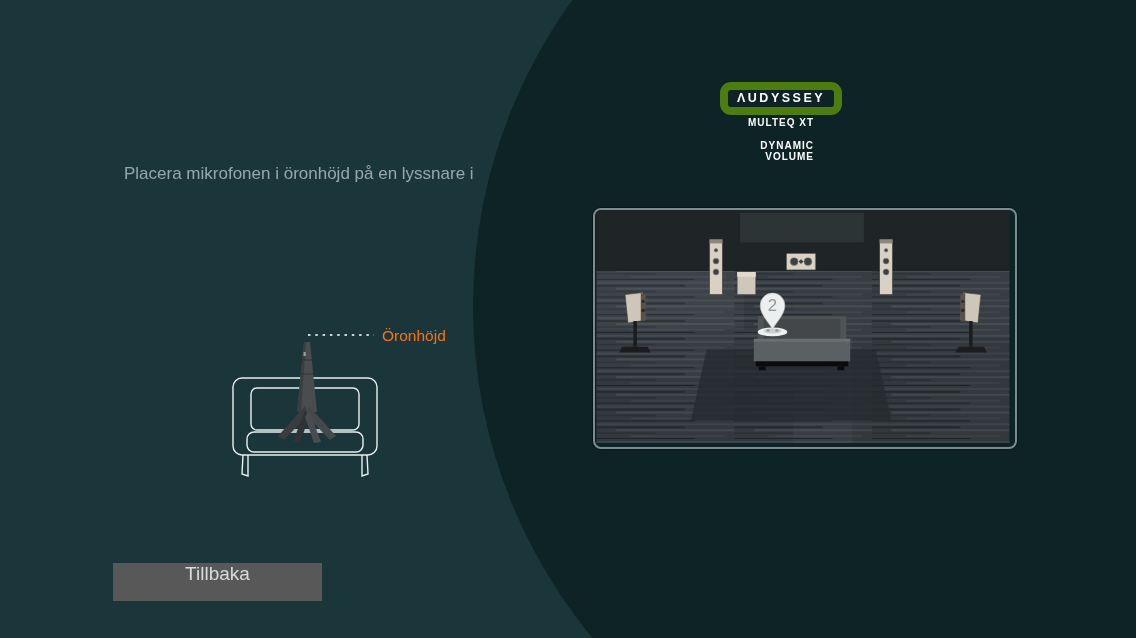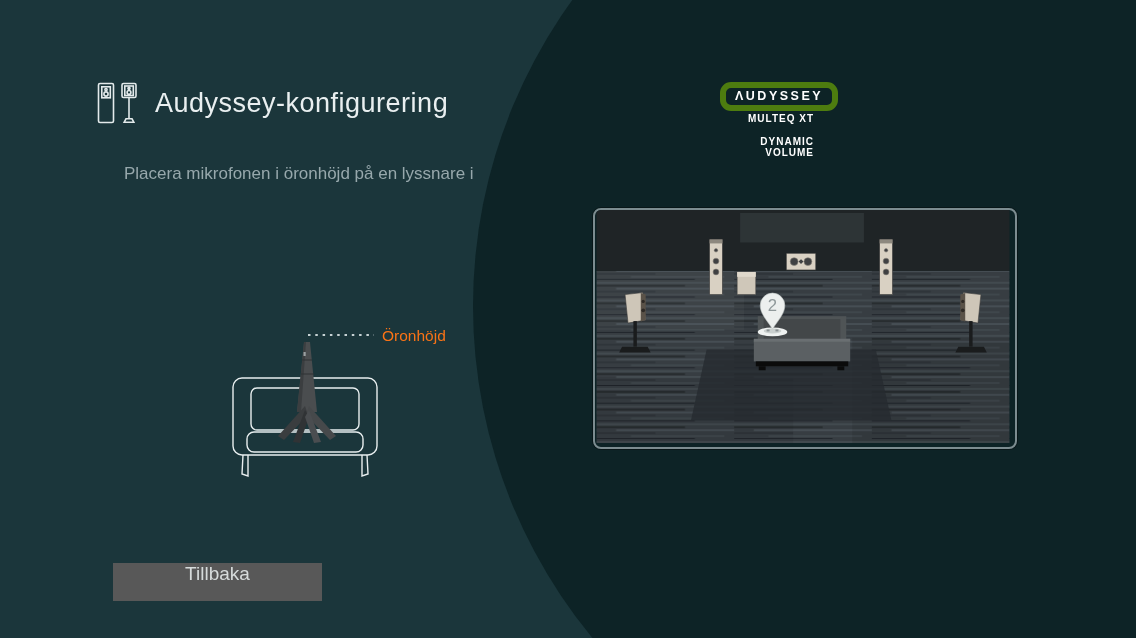--- a/index.html
+++ b/index.html
@@ -10,21 +10,21 @@
   }
   .bg-circle{
     position:absolute;left:473px;top:-215px;width:1042px;height:1042px;
     border-radius:50%;background:#0D2326;
   }
   .title-row{position:absolute;left:97px;top:82px;display:flex;align-items:center;gap:14px;}
   .title-icon{width:44px;height:42px;}
   .page-title{font-size:27px;color:#E9EFF0;letter-spacing:.5px;}
   .brand{position:absolute;left:720px;top:82px;width:94px;text-align:right;color:#FFFFFF;}
   .brand-pill{
-    display:inline-block;border:6px solid #4d7c0f;border-radius:11px;
+    display:inline-block;border:8px solid #4d7c0f;border-radius:11px;
     padding:1px 9px 2px 9px;font-size:12.5px;font-weight:bold;letter-spacing:2.5px;
   }
   .brand-tech{font-size:10px;font-weight:bold;letter-spacing:1px;line-height:11px;margin-top:2px;}
   .instruction{
     position:absolute;left:124px;top:162px;width:480px;
     font-size:17px;line-height:24px;color:#97A8AC;
   }
   .ear-label{position:absolute;left:382px;top:327px;font-size:15.5px;color:#f97316;}
   .diagram{position:absolute;left:222px;top:326px;width:170px;height:162px;}
   .roomwrap{
@@ -39,35 +39,20 @@
   }
   .btn-back{left:113px;width:209px;background:#585858;color:#D6DBDB;}
   .btn-continue{left:814px;width:206px;background:#2A8D95;color:#F4F7F7;}
 </style>
 </head>
 <body>
 
 <div class="stage">
   <div class="bg-circle"></div>
 
-  <div class="title-row">
-    <svg class="title-icon" viewBox="0 0 44 42" fill="none" stroke="#E3EAEB" stroke-width="1.6">
-      <rect x="1.5" y="1.5" width="15" height="39" rx="1.5"></rect>
-      <rect x="4.8" y="4.8" width="8.5" height="11"></rect>
-      <circle cx="9" cy="7.6" r="1.1"></circle>
-      <circle cx="9" cy="12" r="2.1"></circle>
-      <rect x="25" y="1.5" width="14" height="14" rx="1.5"></rect>
-      <rect x="27.8" y="4" width="8.5" height="9.5"></rect>
-      <circle cx="32" cy="6.4" r="1"></circle>
-      <circle cx="32" cy="10.4" r="1.9"></circle>
-      <line x1="32" y1="15.8" x2="32" y2="36.5"></line>
-      <path d="M27.2,40.2 L36.8,40.2 L35,36.8 L29,36.8 Z"></path>
-    </svg>
-    <div class="page-title">Audyssey-konfigurering</div>
-  </div>
 
   <div class="brand">
     <span class="brand-pill">ΛUDYSSEY</span>
     <div class="brand-tech">MULTEQ XT</div>
     <div class="brand-tech" style="margin-top:12px;">DYNAMIC VOLUME</div>
   </div>
 
   <div class="instruction">
     <div>Placera mikrofonen i öronhöjd på en lyssnare i</div>
   </div>

